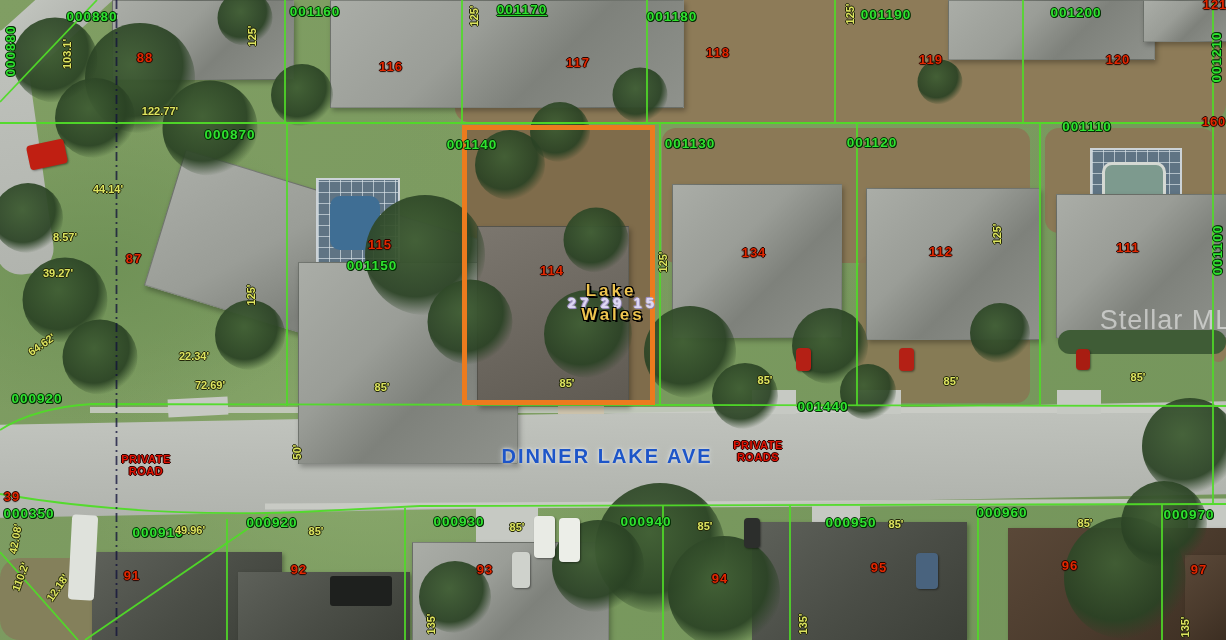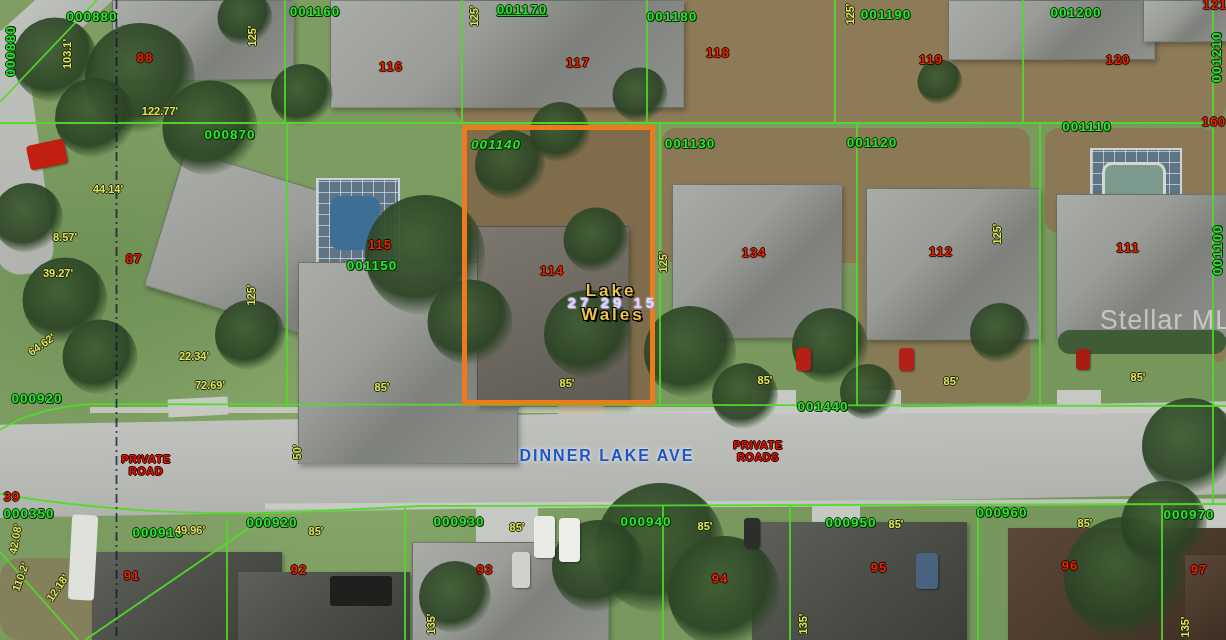--- a/index.html
+++ b/index.html
@@ -33,21 +33,21 @@
   #lines{position:absolute;inset:0;z-index:5;}
   #highlight-box{position:absolute;z-index:6;box-sizing:border-box;border:5px solid #ec7b1e;}
   #label-layer{z-index:8;}
   .lbl{position:absolute;transform:translate(-50%,-50%);font-weight:bold;white-space:nowrap;line-height:1.05;}
   .parcel{color:#2fe22f;font-size:13.5px;letter-spacing:1px;
           text-shadow:-1px 0 0 #062e06,1px 0 0 #062e06,0 -1px 0 #062e06,0 1px 0 #062e06,1px 1px 0 #062e06;}
   .lot{color:#e22800;font-size:13px;letter-spacing:1px;
        text-shadow:-1px 0 0 #250400,1px 0 0 #250400,0 -1px 0 #250400,0 1px 1px #250400;}
   .dim{color:#dde45f;font-size:11px;
        text-shadow:-1px 0 0 #23280a,1px 0 0 #23280a,0 -1px 0 #23280a,0 1px 0 #23280a;}
-  .street{color:#1d55c8;font-size:16px;letter-spacing:2px;
+  .street{color:#1d55c8;font-size:20px;letter-spacing:2px;
           text-shadow:0 0 3px rgba(235,240,245,.9),0 0 6px rgba(235,240,245,.6);text-align:right;}
   .priv{color:#e21405;font-size:11px;text-align:center;letter-spacing:.5px;
         text-shadow:-1px 0 0 #2d0300,1px 0 0 #2d0300,0 -1px 0 #2d0300,0 1px 0 #2d0300;}
   .gold{color:#eec44f;font-size:17px;letter-spacing:3px;
         text-shadow:2px 2px 0 #000,-1px -1px 0 #000,1px -1px 0 #000,-1px 1px 0 #000;}
   .lav{color:#ddd6f4;font-size:15px;letter-spacing:4px;
        text-shadow:0 0 2px #fff,1px 1px 0 #7a6aa8,-1px -1px 0 #8a7ab8;}
   .watermark{z-index:9;color:rgba(255,255,255,.52);font-size:27px;letter-spacing:1px;font-weight:normal;}
 </style>
 </head>
@@ -182,21 +182,21 @@
     <div class="lbl street" id="street-label" style="left: 607px; top: 456px;">DINNER LAKE AVE</div>
   <div class="lbl parcel" style="left: 11px; top: 51px; transform: translate(-50%, -50%) rotate(-90deg);">000880</div>
       <div class="lbl parcel" style="left: 92px; top: 17px;">000880</div>
       <div class="lbl parcel" style="left: 315px; top: 12px;">001160</div>
       <div class="lbl parcel" style="left: 522px; top: 10px; text-decoration: underline;">001170</div>
       <div class="lbl parcel" style="left: 672px; top: 17px;">001180</div>
       <div class="lbl parcel" style="left: 886px; top: 15px;">001190</div>
       <div class="lbl parcel" style="left: 1076px; top: 13px;">001200</div>
       <div class="lbl parcel" style="left: 1217px; top: 57px; transform: translate(-50%, -50%) rotate(-90deg);">001210</div>
       <div class="lbl parcel" style="left: 230px; top: 135px;">000870</div>
-      <div class="lbl parcel" style="left: 496px; top: 145px; font-style: italic;">001140</div>
+      <div class="lbl parcel" style="left: 472px; top: 145px;">001140</div>
       <div class="lbl parcel" style="left: 690px; top: 144px;">001130</div>
       <div class="lbl parcel" style="left: 872px; top: 143px;">001120</div>
       <div class="lbl parcel" style="left: 1087px; top: 127px;">001110</div>
       <div class="lbl parcel" style="left: 1218px; top: 250px; transform: translate(-50%, -50%) rotate(-90deg);">001100</div>
       <div class="lbl parcel" style="left: 372px; top: 266px;">001150</div>
       <div class="lbl parcel" style="left: 37px; top: 399px;">000920</div>
       <div class="lbl parcel" style="left: 823px; top: 407px;">001440</div>
       <div class="lbl parcel" style="left: 29px; top: 514px;">000350</div>
       <div class="lbl parcel" style="left: 158px; top: 533px;">000910</div>
       <div class="lbl parcel" style="left: 272px; top: 523px;">000920</div>

